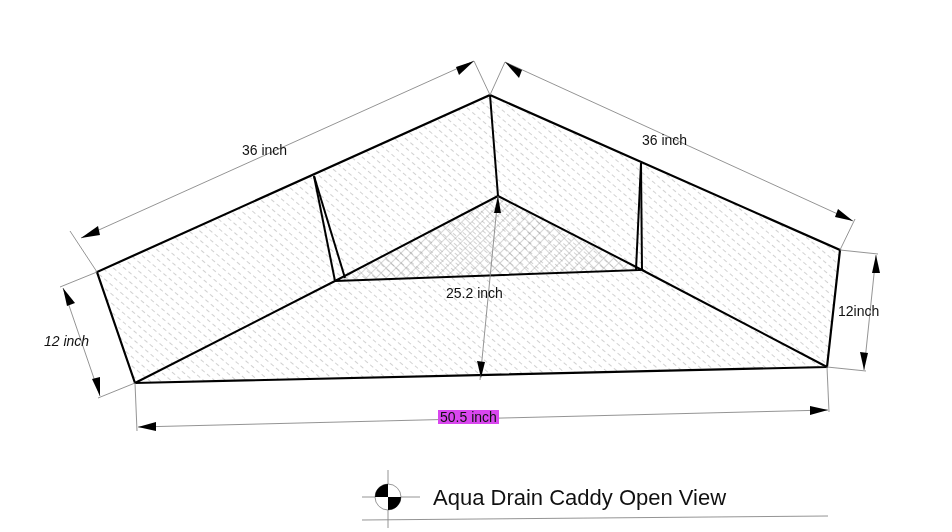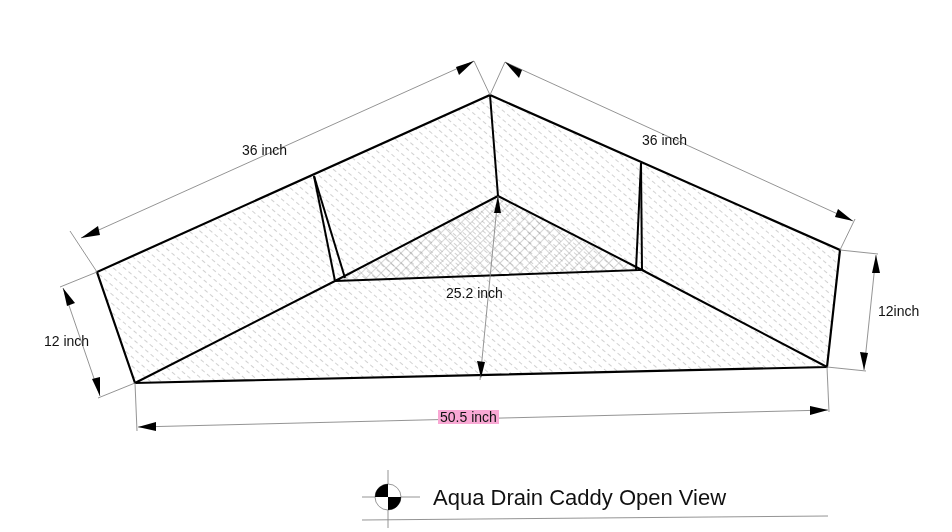--- a/index.html
+++ b/index.html
@@ -85,17 +85,17 @@
     <g>
       <circle cx="388" cy="497" r="13" fill="#fff" stroke="#999" stroke-width="1"></circle>
       <path d="M388,497 L375,497 A13,13 0 0 1 388,484 Z" fill="#000"></path>
       <path d="M388,497 L401,497 A13,13 0 0 1 388,510 Z" fill="#000"></path>
     </g>
   </g>
 </svg>
 
 <div class="lbl" style="left:242px; top:143px;">36 inch</div>
 <div class="lbl" style="left:642px; top:133px;">36 inch</div>
-<div class="lbl" style="left:44px; top:334px;">12 inch</div>
-<div class="lbl" style="left:838px; top:304px;margin-left:40px;">12inch</div>
-<div class="lbl" style="left:438px; top:410px; background:#f9a8d4; padding:0 2px;">50.5 inch</div>
+<div class="lbl" style="left:44px; top:334px;font-style:italic;">12 inch</div>
+<div class="lbl" style="left:838px; top:304px;">12inch</div>
+<div class="lbl" style="left:438px; top:410px; background:#d946ef; padding:0 2px;">50.5 inch</div>
 <div class="lbl" style="left:446px; top:278px;margin-top:8px;">25.2 inch</div>
 <div class="lbl title" style="left:433px; top:487px;">Aqua Drain Caddy Open View</div>
 
 </body></html>

